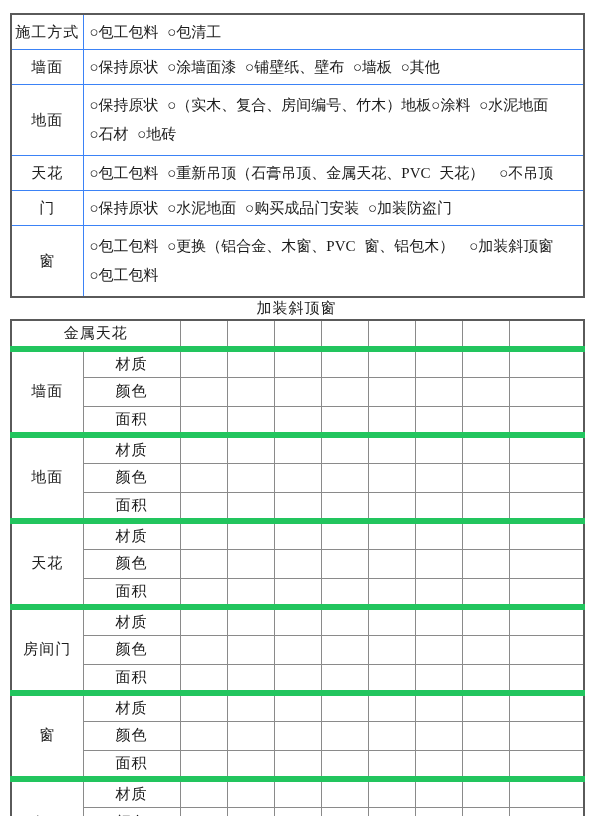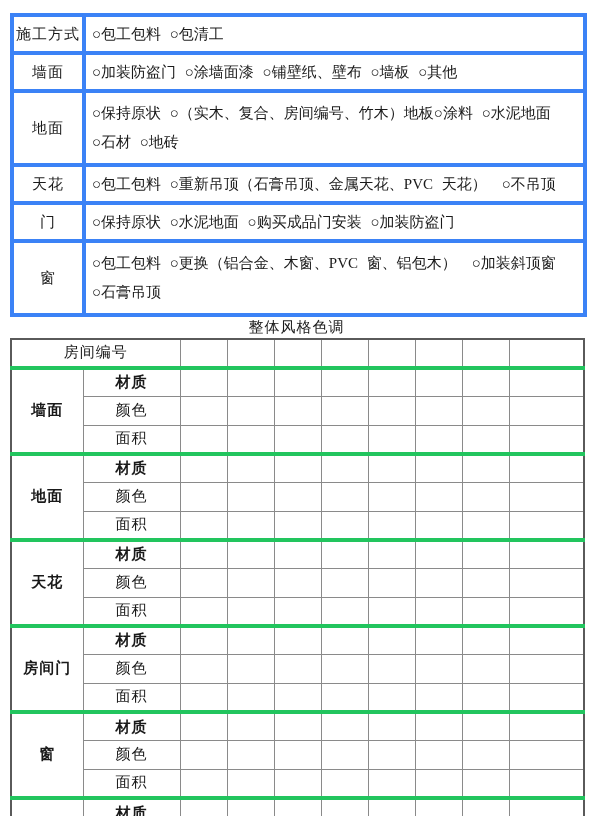--- a/index.html
+++ b/index.html
@@ -8,42 +8,42 @@
     font-family:"Liberation Serif","DejaVu Serif",serif;
     color:#1a1a1a;
     -webkit-font-smoothing:antialiased;
   }
   .page{position:relative;width:600px;height:816px;background:#ffffff;overflow:hidden;}
 
   table{border-collapse:collapse;table-layout:fixed;margin-left:10px;}
 
   
   .t1{width:573px;margin-top:13px;border:2px solid #5a5a5a;}
-  .t1 td{border:4px solid #3b82f6;font-size:15px;vertical-align:middle;}
+  .t1 td{border:1px solid #3b82f6;font-size:15px;vertical-align:middle;}
   .t1 tr.sgl{height:24px;}
   .t1 tr.dbl{height:61px;}
   .t1 .lbl{text-align:center;padding:0 2px;letter-spacing:1px;}
   .t1 .opts{padding:6px 6px;text-align:left;}
   .t1 .line{white-space:pre-wrap;line-height:22px;word-spacing:5px;}
   .t1 tr.dbl .line{line-height:29px;}
   .c-label{width:72px;}
   .c-content{width:501px;}
 
   
   .section-title{
     width:573px;margin-left:10px;height:21px;line-height:21px;
     text-align:center;font-size:15px;letter-spacing:1px;
   }
 
   
   .t2{width:573px;border:2px solid #5a5a5a;}
   .t2 tr{height:28.7px;}
   .t2 td{border:1px solid #8a8a8a;font-size:15px;padding:0;vertical-align:middle;}
   .t2 .hlbl,.t2 .slbl,.t2 .glbl{text-align:center;letter-spacing:1px;}
-  .t2 tr.gsep td{border-top:4px solid #22c55e;font-weight:bold;}
+  .t2 tr.gsep td{border-top:6px solid #22c55e;}
   .c-glabel{width:72px;}
   .c-slabel{width:97px;}
   .c-data{width:47px;}
   .c-data-last{width:75px;}
 </style>
 </head>
 <body>
 
 <div class="page">
 
@@ -55,21 +55,21 @@
     <tbody>
         <tr class="sgl">
           <td class="lbl">施工方式</td>
           <td class="opts">
             <div class="line">○包工包料 ○包清工</div>
           </td>
         </tr>
         <tr class="sgl">
           <td class="lbl">墙面</td>
           <td class="opts">
-            <div class="line">○加装防盗门 ○涂墙面漆 ○铺壁纸、壁布 ○墙板 ○其他</div>
+            <div class="line">○保持原状 ○涂墙面漆 ○铺壁纸、壁布 ○墙板 ○其他</div>
           </td>
         </tr>
         <tr class="dbl">
           <td class="lbl">地面</td>
           <td class="opts">
             <div class="line">○保持原状 ○（实木、复合、房间编号、竹木）地板○涂料 ○水泥地面</div>
             <div class="line">○石材 ○地砖</div>
           </td>
         </tr>
         <tr class="sgl">
@@ -81,44 +81,44 @@
         <tr class="sgl">
           <td class="lbl">门</td>
           <td class="opts">
             <div class="line">○保持原状 ○水泥地面 ○购买成品门安装 ○加装防盗门</div>
           </td>
         </tr>
         <tr class="dbl">
           <td class="lbl">窗</td>
           <td class="opts">
             <div class="line">○包工包料 ○更换（铝合金、木窗、PVC 窗、铝包木）　○加装斜顶窗</div>
-            <div class="line">○石膏吊顶</div>
+            <div class="line">○包工包料</div>
           </td>
         </tr>
       </tbody>
   </table>
 
-  <div class="section-title">整体风格色调</div>
+  <div class="section-title">加装斜顶窗</div>
 
   <table class="t2">
     <colgroup id="t2cols">
         <col class="c-glabel">
         <col class="c-slabel">
         <col class="c-data">
         <col class="c-data">
         <col class="c-data">
         <col class="c-data">
         <col class="c-data">
         <col class="c-data">
         <col class="c-data">
         <col class="c-data-last">
       </colgroup>
     <tbody>
         <tr>
-          <td class="hlbl" colspan="2">房间编号</td>
+          <td class="hlbl" colspan="2">金属天花</td>
           <td class="cell"></td>
           <td class="cell"></td>
           <td class="cell"></td>
           <td class="cell"></td>
           <td class="cell"></td>
           <td class="cell"></td>
           <td class="cell"></td>
           <td class="cell"></td>
         </tr>
         <tr class="gsep">

